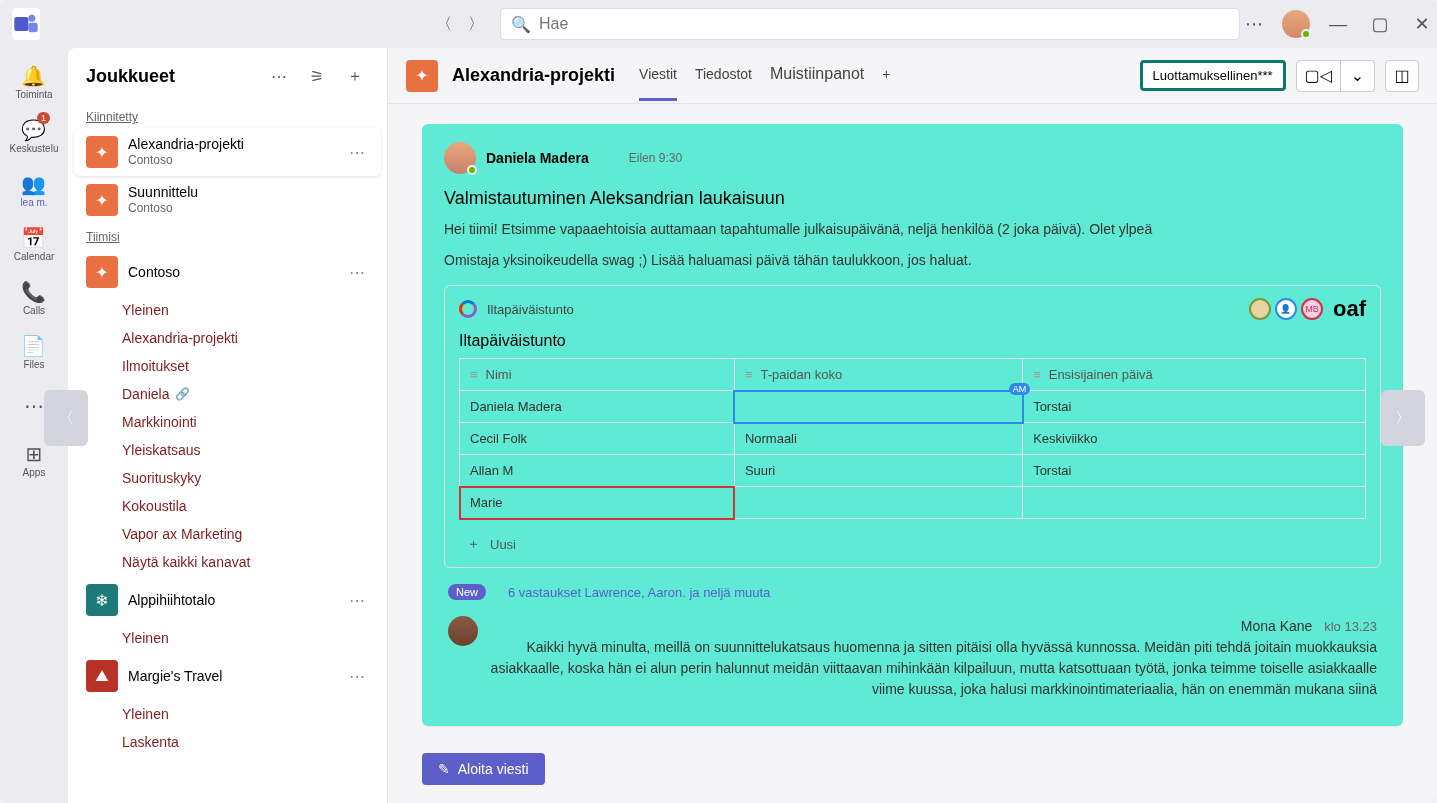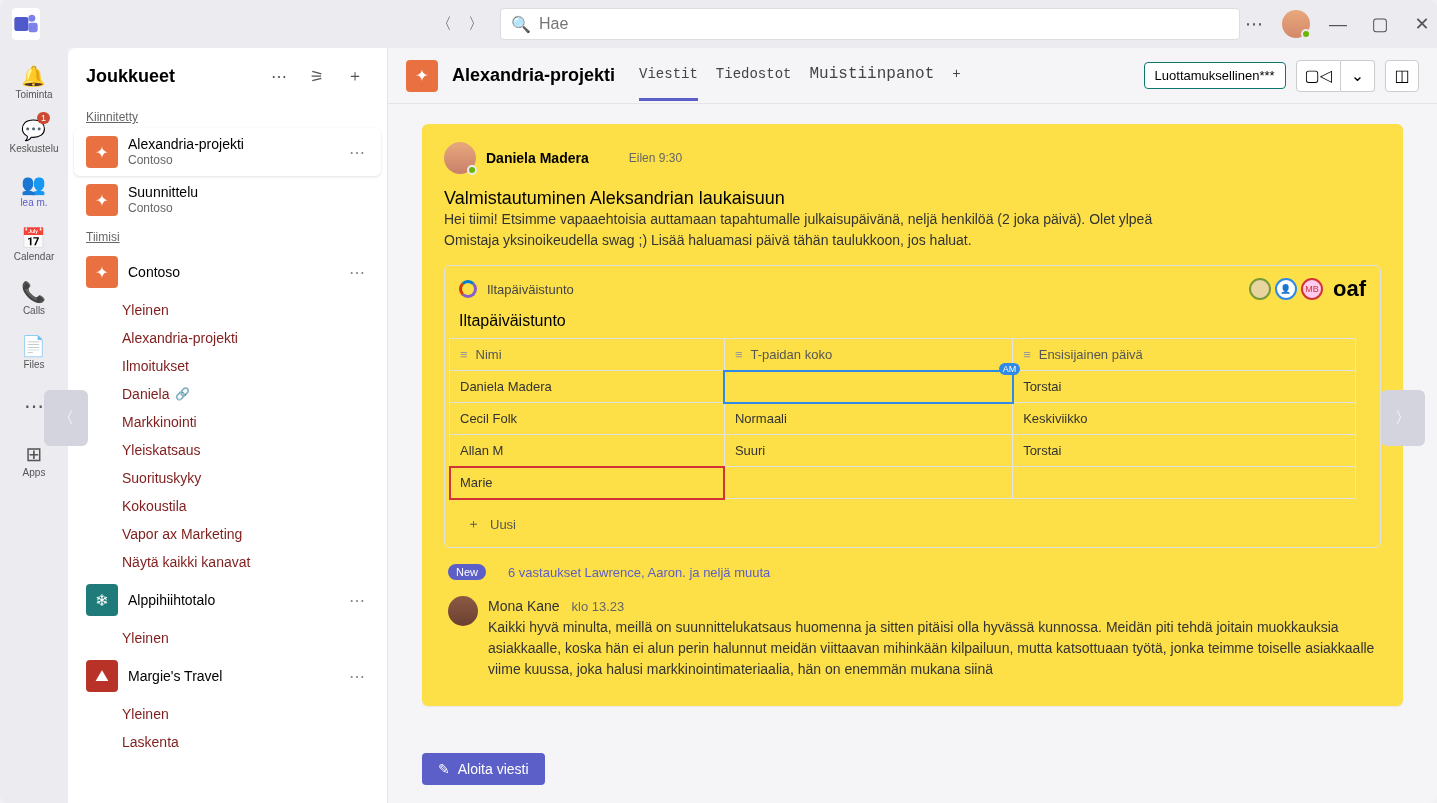--- a/index.html
+++ b/index.html
@@ -46,59 +46,59 @@
 .row-more { color: #888; width: 24px; text-align: center; }
 .channel { font-size: 14px; color: #7f1d1d; padding: 6px 18px 6px 54px; cursor: pointer; display:flex; align-items:center; gap:6px; }
 .channel .link-ic { font-size: 12px; }
 
 
 .content { flex: 1; background: #f5f5f7; display: flex; flex-direction: column; position: relative; }
 .content-header { height: 56px; display: flex; align-items: center; padding: 0 18px; gap: 14px; border-bottom: 1px solid #e5e5e5; background:#f5f5f7; }
 .ch-icon { width: 32px; height: 32px; border-radius: 4px; background: #e97040; display: flex; align-items: center; justify-content: center; color:#fff; }
 .ch-title { font-size: 18px; font-weight: 600; margin-right: 10px; }
 .tabs { display: flex; gap: 18px; align-items: center; }
-.tab { font-size: 14px; color: #444; padding: 16px 0; cursor: pointer; border-bottom: 3px solid transparent; font-family: Liberation Mono, monospace; }
+.tab { font-size: 14px; color: #444; padding: 16px 0; cursor: pointer; border-bottom: 3px solid transparent; }
 .tab.active { border-bottom-color: #5b5fc7; color: #444; font-weight: 400; }
 .content-header-right { margin-left: auto; display: flex; align-items: center; gap: 10px; }
-.pill-btn { border: 1px solid #0f766e; border-radius: 4px; padding: 5px 10px; font-size: 13px; background: #fff; cursor: pointer; margin-left: 46px; }
+.pill-btn { border: 3px solid #0f766e; border-radius: 4px; padding: 5px 10px; font-size: 13px; background: #fff; cursor: pointer; margin-left: 46px; }
 .icon-btn { border: 1px solid #ccc; border-radius: 4px; height: 32px; min-width: 34px; background: #fff; display:flex; align-items:center; justify-content:center; cursor:pointer; padding:0 8px; }
 
 .scroll-area { flex: 1; overflow-y: auto; padding: 20px 34px 80px; }
-.post { background: #fde047; border-radius: 6px; padding: 18px 22px; box-shadow: 0 1px 2px rgba(0,0,0,0.06); }
+.post { background: #5eead4; border-radius: 6px; padding: 18px 22px; box-shadow: 0 1px 2px rgba(0,0,0,0.06); }
 .post-head { display: flex; align-items: center; gap: 10px; }
 .post-avatar { width: 32px; height: 32px; border-radius: 50%; background: linear-gradient(#e8a87c,#c9806a); position:relative; }
 .post-author { font-size: 14px; font-weight: 600; }
 .post-time { font-size: 12px; color: #666; margin-left: 30px; }
 .post-title { font-size: 18px; font-weight: 400; margin-top: 14px; }
-.post-body { font-size: 14px; color: #333; line-height: 1.5; }
+.post-body { font-size: 14px; color: #333; margin-top: 10px; line-height: 1.5; }
 
 .loop { border: 1px solid #e0e0e0; border-radius: 6px; margin-top: 14px; }
 .loop-head { display: flex; align-items: center; padding: 10px 14px; gap: 10px; }
 .loop-logo { width: 18px; height: 18px; border-radius: 50%; border: 3px solid #8661c5; border-left-color: #d83b01; border-top-color:#0078d4; }
 .loop-name { font-size: 13px; color: #444; flex: 1; }
 .mini-avatars { display: flex; gap: 4px; margin-right: auto; margin-left: 260px; }
 .mini-av { width: 22px; height: 22px; border-radius: 50%; border: 2px solid #fff; font-size:9px; display:flex; align-items:center; justify-content:center; }
 .loop-tag { font-size: 22px; font-weight: 700; }
 .loop-title { font-size: 16px; font-weight: 400; padding: 0 14px 8px; }
-.ltable { width: calc(100% - 28px); margin: 0 4px 8px; border-collapse: collapse; }
+.ltable { width: calc(100% - 28px); margin: 0 14px 8px; border-collapse: collapse; }
 .ltable th, .ltable td { border: 1px solid #e2e2e2; padding: 8px 10px; font-size: 13px; text-align: left; font-weight: 400; color:#333; position:relative; }
 .ltable th { color:#555; }
 .ltable th::before { content:"≡"; margin-right:8px; color:#999; }
 .cell-blue { outline: 2px solid #2e8ae6; outline-offset: -1px; }
 .cell-red { outline: 2px solid #d13438; outline-offset: -1px; }
 .cursor-tag { position:absolute; top:-8px; right:-8px; font-size:9px; padding:1px 4px; border-radius:8px; color:#fff; }
 .add-row { display:flex; align-items:center; gap:10px; padding:8px 22px 14px; color:#555; font-size:13px; cursor:pointer; }
 
 .replies { display: flex; align-items: flex-end; gap: 22px; padding: 16px 4px 8px; font-size: 13px; }
 .new-badge { background: #5b5fc7; color:#fff; font-size:11px; padding:2px 8px; border-radius: 10px; }
 .replies-link { color: #5b5fc7; cursor:pointer; }
 
 .reply-post { display:flex; gap:10px; padding: 8px 4px; }
 .reply-avatar { width:30px; height:30px; border-radius:50%; background: linear-gradient(#8b5a44,#6b4030); flex-shrink:0; }
-.reply-body { font-size: 14px; color:#333; line-height:1.5; }
+.reply-body { font-size: 14px; color:#333; line-height:1.5;text-align:right; }
 .reply-author { font-weight:400; margin-right:8px; }
 .reply-time { color:#666; font-size:13px; }
 
 .compose-bar { position: absolute; bottom: 18px; left: 34px; }
 .compose-btn { background: #5b5fc7; color:#fff; border:none; border-radius:4px; padding:8px 16px; font-size:14px; display:flex; align-items:center; gap:8px; cursor:pointer; } 
 .carousel-left { position:fixed; left:44px; top:390px; width:44px; height:56px; background:#d4d4de; border-radius:6px; display:flex; align-items:center; justify-content:center; color:#fff; cursor:pointer; z-index:5;}
 .carousel-right { position:fixed; right:12px; top:390px; width:44px; height:56px; background:#d4d4de; border-radius:6px; display:flex; align-items:center; justify-content:center; color:#fff; cursor:pointer; z-index:5;}
 </style>
 </head>
 <body>

